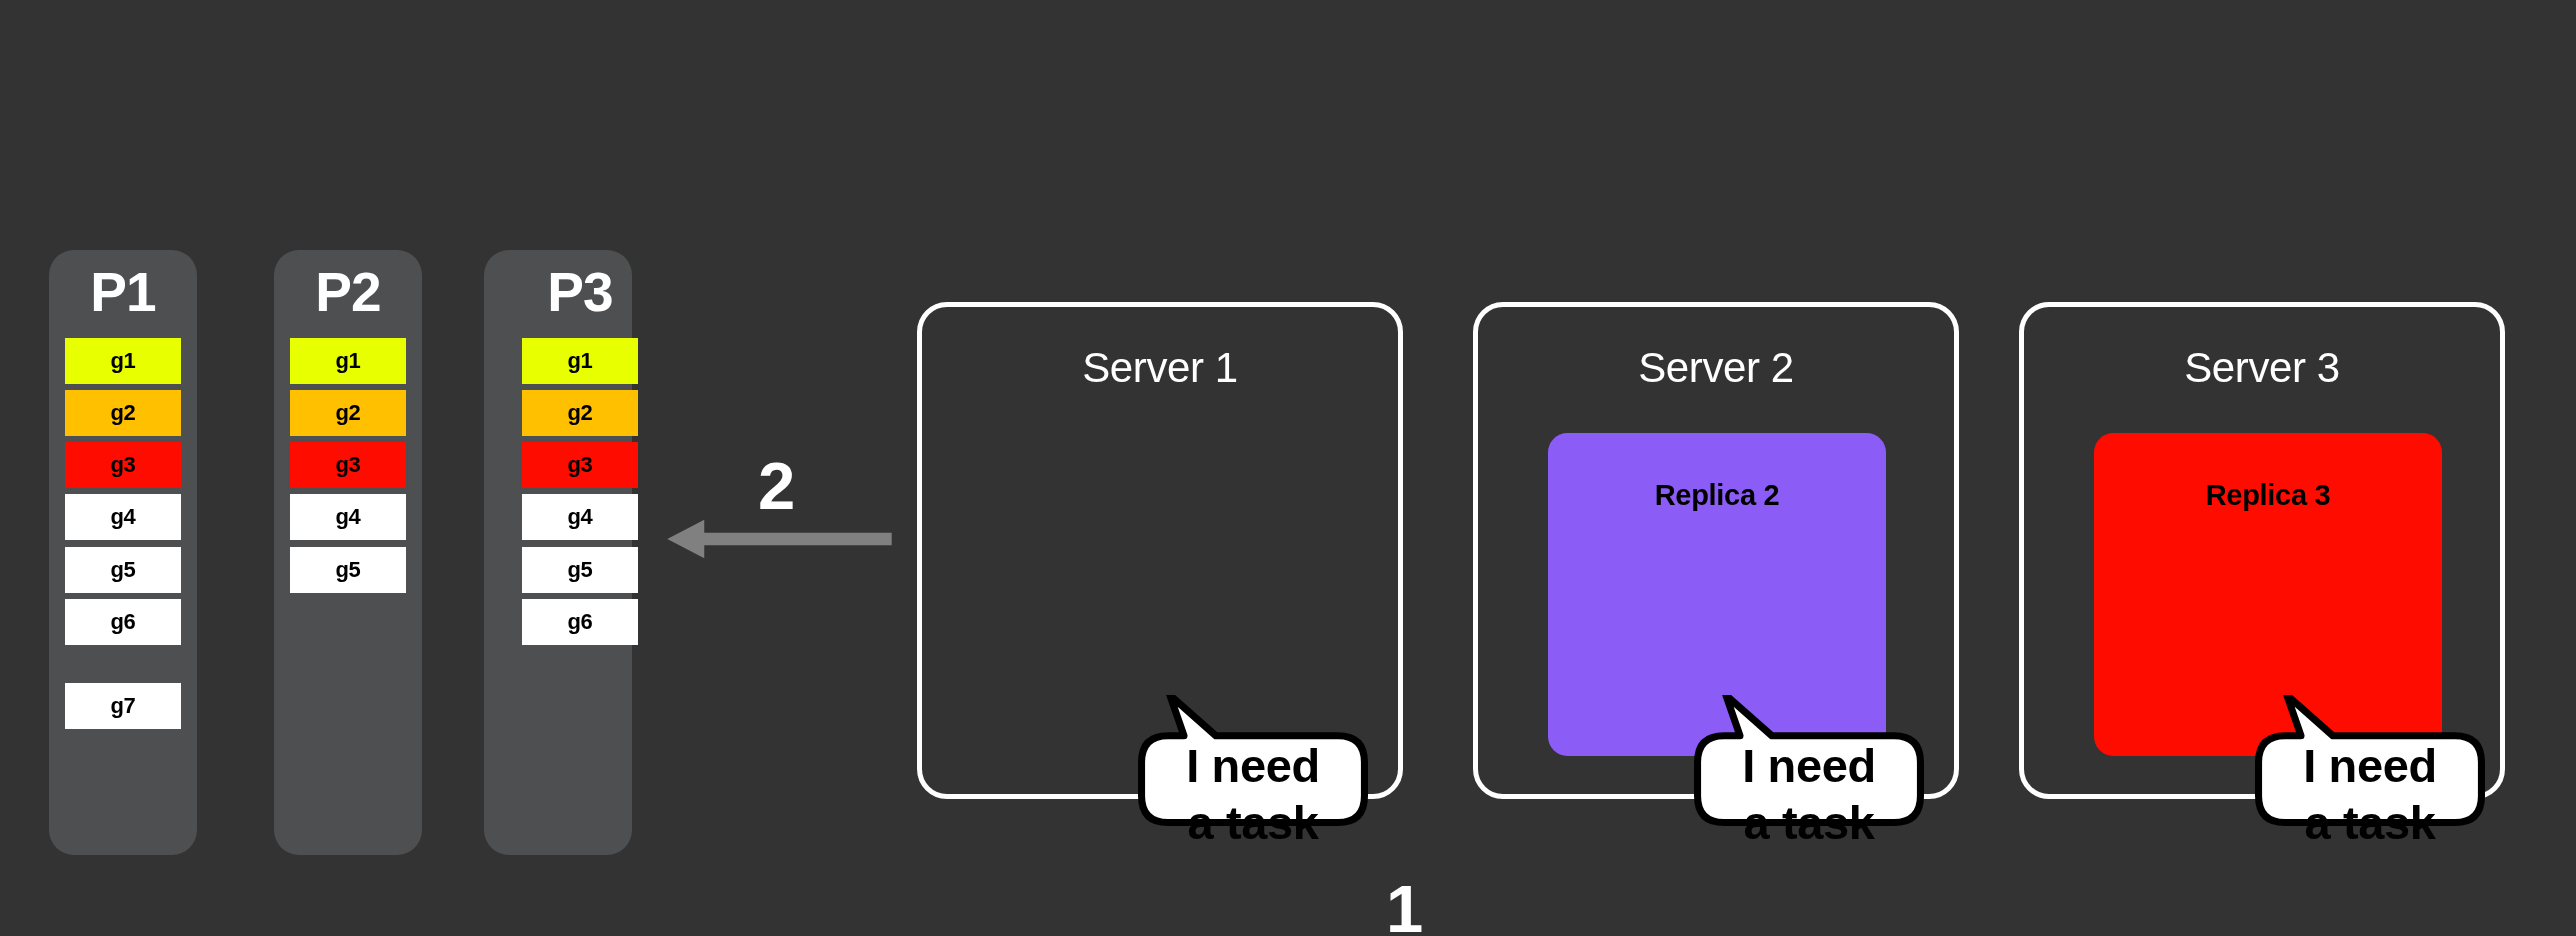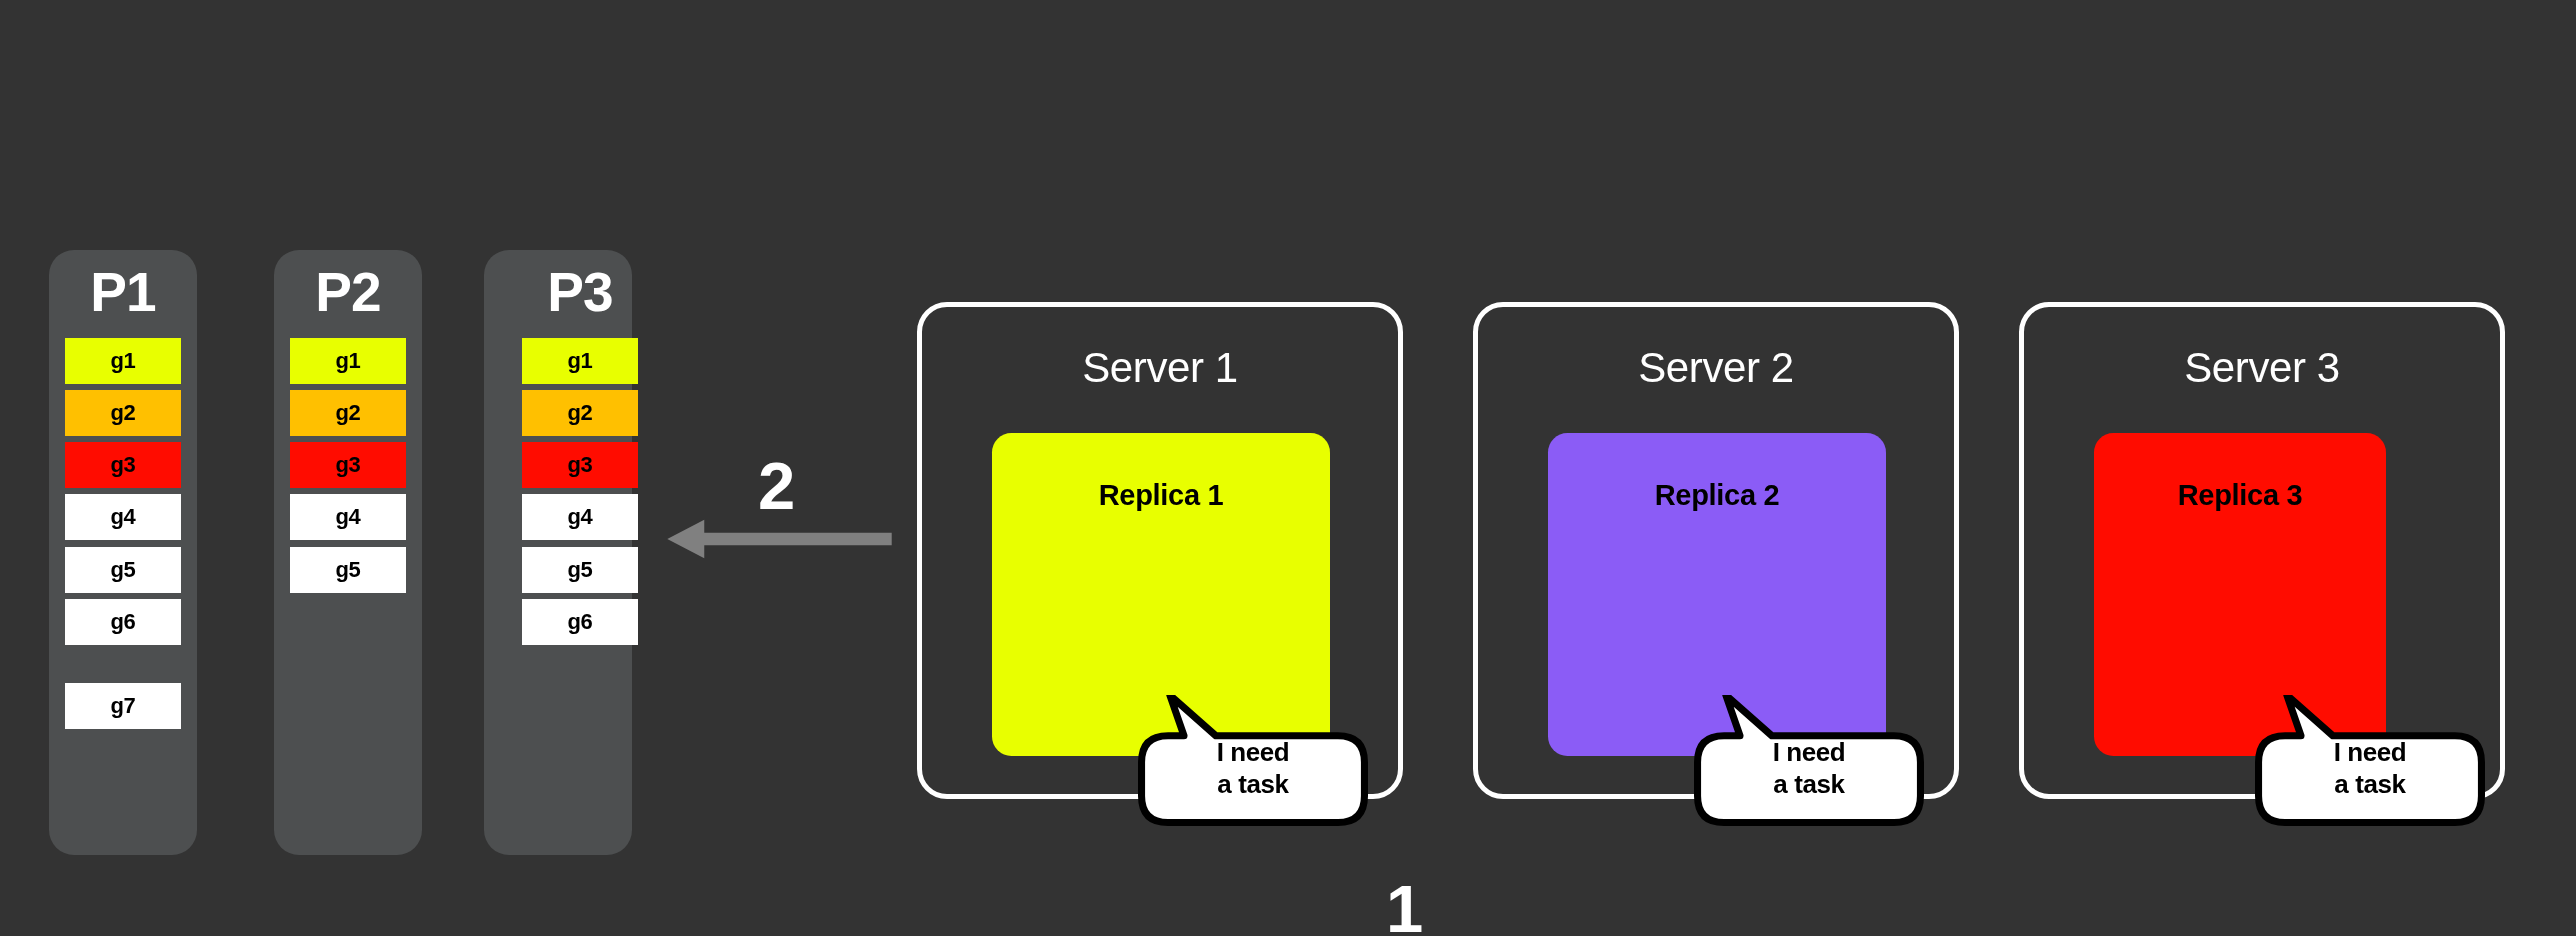--- a/index.html
+++ b/index.html
@@ -109,21 +109,21 @@
 
   
   .bubble-wrap {
     position: absolute;
   }
   .bubble-text {
     position: absolute;
     left: 0; right: 0;
     top: 42px;
     text-align: center;
-    font-size: 26px;
+    font-size: 47px;
     font-weight: bold;
     color: #000000;
     line-height: 1.22;
     letter-spacing: -0.4px;
     user-select: none;
     pointer-events: none;
   }
 
   
   .step-label-1 {
@@ -180,23 +180,20 @@
 
   <div class="arrow-wrap" style="left:667px; top:517px; width:225px; height:44px;">
     <svg width="225" height="44" viewBox="0 0 255 50">
       <path d="M 0 25 L 42 3 L 42 18 L 255 18 L 255 32 L 42 32 L 42 47 Z" fill="#808080"></path>
     </svg>
   </div>
 
   <div class="server-box" style="left:917px; top:302px; width:486px; height:497px;">
     <div class="server-title">Server 1</div>
   </div>
-  <div class="replica-box" style="left:992px; top:433px; width:338px; height:323px; background:#E8FF00;">
-    <div class="replica-label">Replica 1</div>
-  </div>
 
   <div class="bubble-wrap" style="left:1138px; top:695px; width:230px; height:131px;">
     <svg width="230" height="131" viewBox="0 0 260 148">
       <path d="M 36 0 L 88 46 L 226 46 Q 256 46 256 76 L 256 114 Q 256 144 226 144 L 34 144 Q 4 144 4 114 L 4 76 Q 4 46 34 46 L 52 46 Z" fill="#FFFFFF" stroke="#000000" stroke-width="8" stroke-linejoin="round"></path>
     </svg>
     <div class="bubble-text">
       <div>I need</div>
       <div>a task</div>
     </div>
   </div>
@@ -214,21 +211,21 @@
     </svg>
     <div class="bubble-text">
       <div>I need</div>
       <div>a task</div>
     </div>
   </div>
 
   <div class="server-box" style="left:2019px; top:302px; width:486px; height:497px;">
     <div class="server-title">Server 3</div>
   </div>
-  <div class="replica-box" style="left:2094px; top:433px; width:292px; height:323px; background:#FF0C00;">
+  <div class="replica-box" style="left:2094px; top:433px; width:348px; height:323px; background:#FF0C00;">
     <div class="replica-label">Replica 3</div>
   </div>
 
   <div class="bubble-wrap" style="left:2255px; top:695px; width:230px; height:131px;">
     <svg width="230" height="131" viewBox="0 0 260 148">
       <path d="M 36 0 L 88 46 L 226 46 Q 256 46 256 76 L 256 114 Q 256 144 226 144 L 34 144 Q 4 144 4 114 L 4 76 Q 4 46 34 46 L 52 46 Z" fill="#FFFFFF" stroke="#000000" stroke-width="8" stroke-linejoin="round"></path>
     </svg>
     <div class="bubble-text">
       <div>I need</div>
       <div>a task</div>

